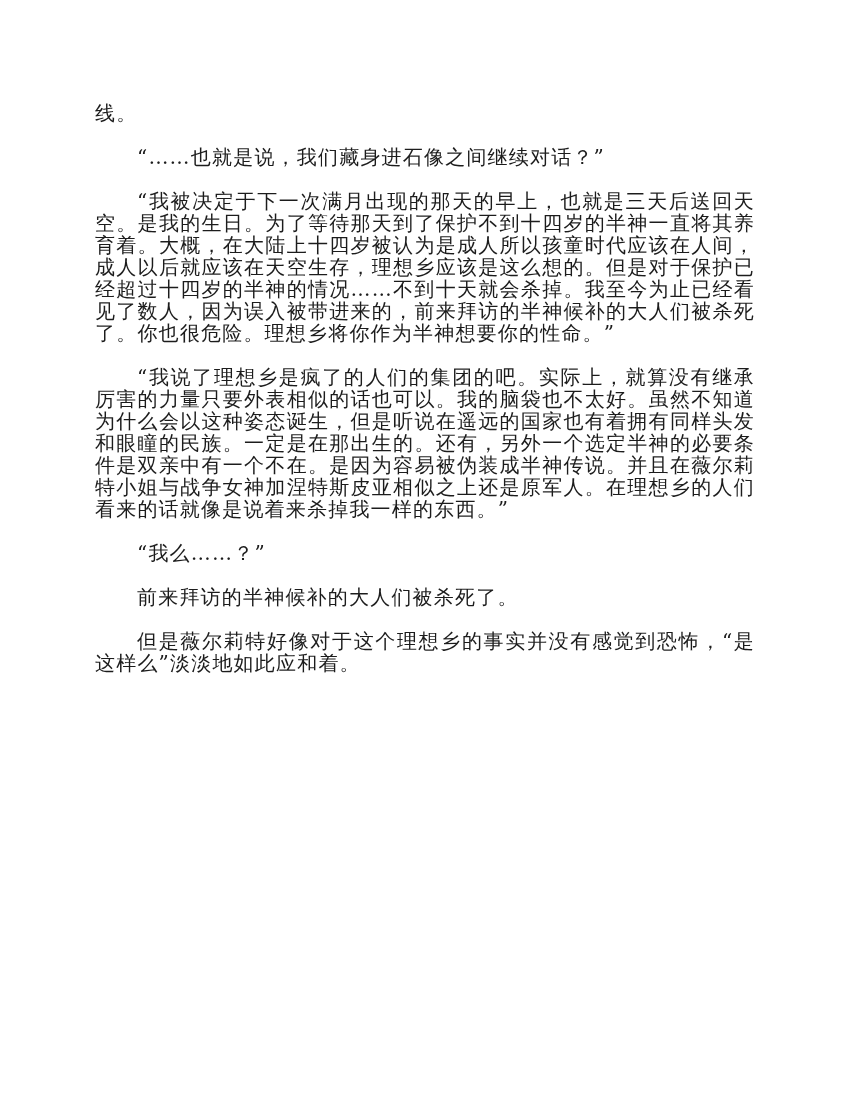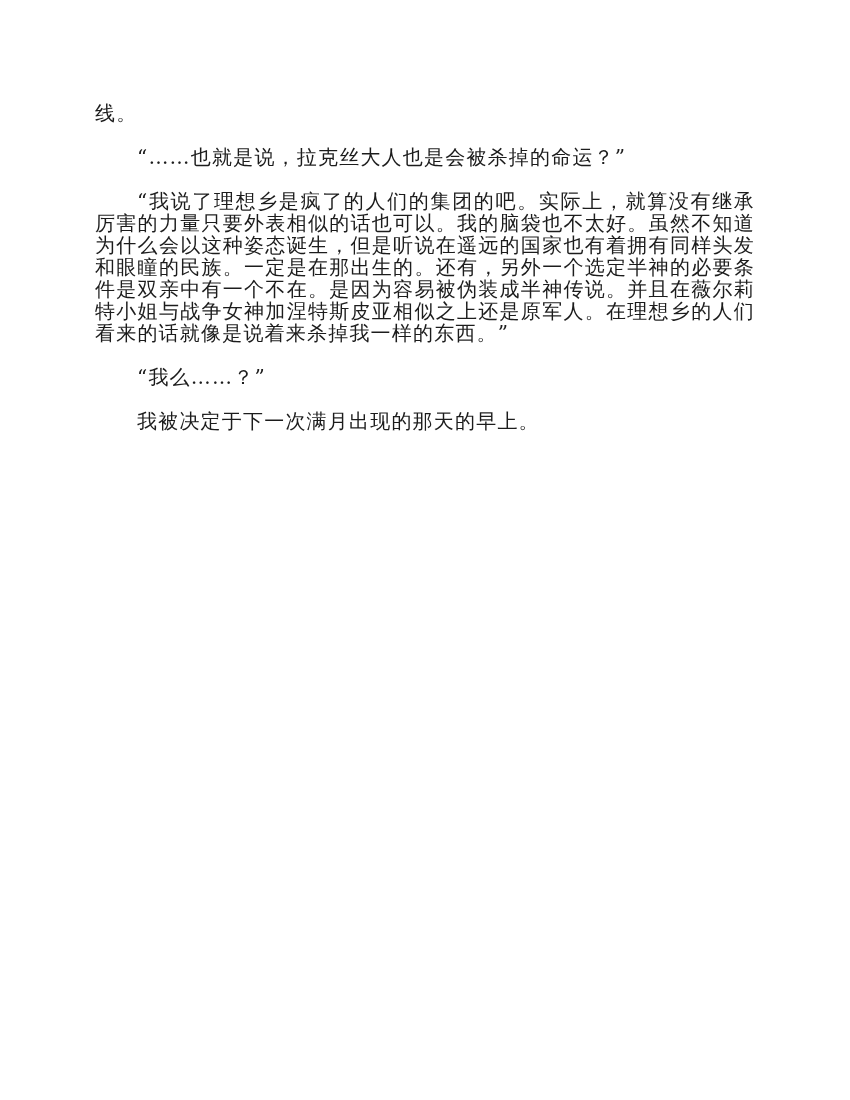--- a/index.html
+++ b/index.html
@@ -33,18 +33,20 @@
   .page p.no-indent {
     text-indent: 0;
   }
 </style>
 </head>
 <body>
 
 <div class="page">
   <div>
     <p class="no-indent">线。</p>
-    <p>“……也就是说，拉克丝大人也是会被杀掉的命运？”</p>
+    <p>“……也就是说，我们藏身进石像之间继续对话？”</p>
+    <p>“我被决定于下一次满月出现的那天的早上，也就是三天后送回天空。是我的生日。为了等待那天到了保护不到十四岁的半神一直将其养育着。大概，在大陆上十四岁被认为是成人所以孩童时代应该在人间，成人以后就应该在天空生存，理想乡应该是这么想的。但是对于保护已经超过十四岁的半神的情况……不到十天就会杀掉。我至今为止已经看见了数人，因为误入被带进来的，前来拜访的半神候补的大人们被杀死了。你也很危险。理想乡将你作为半神想要你的性命。”</p>
     <p>“我说了理想乡是疯了的人们的集团的吧。实际上，就算没有继承厉害的力量只要外表相似的话也可以。我的脑袋也不太好。虽然不知道为什么会以这种姿态诞生，但是听说在遥远的国家也有着拥有同样头发和眼瞳的民族。一定是在那出生的。还有，另外一个选定半神的必要条件是双亲中有一个不在。是因为容易被伪装成半神传说。并且在薇尔莉特小姐与战争女神加涅特斯皮亚相似之上还是原军人。在理想乡的人们看来的话就像是说着来杀掉我一样的东西。”</p>
     <p>“我么……？”</p>
-    <p>我被决定于下一次满月出现的那天的早上。</p>
+    <p>前来拜访的半神候补的大人们被杀死了。</p>
+    <p>但是薇尔莉特好像对于这个理想乡的事实并没有感觉到恐怖，“是这样么”淡淡地如此应和着。</p>
   </div>
 </div>
 
 </body></html>

